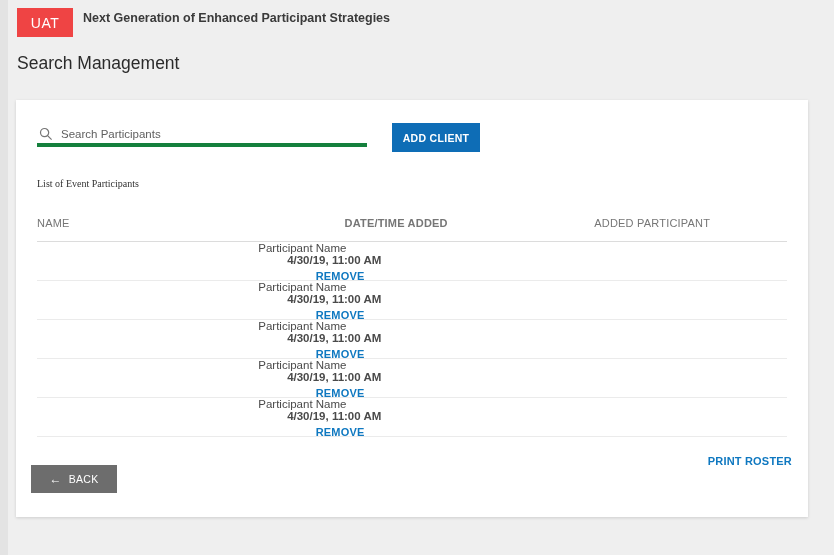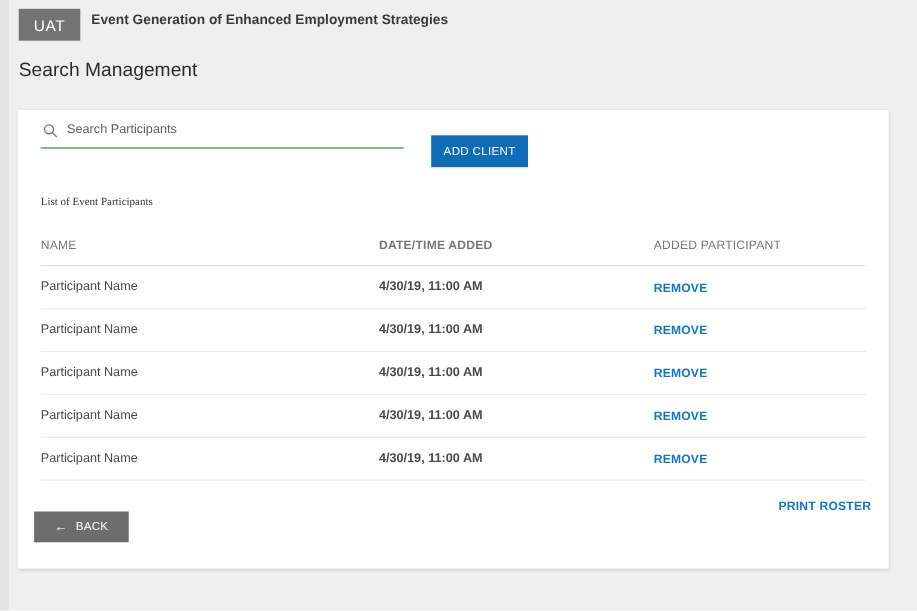--- a/index.html
+++ b/index.html
@@ -25,21 +25,21 @@
   
   .topbar {
     position: absolute;
     left: 17px; top: 8px;
     display: flex;
     align-items: flex-start;
     gap: 10px;
   }
   .uat-badge {
     width: 56px; height: 29px;
-    background: #737373;
+    background: #ef4444;
     color: #ffffff;
     font-size: 14px;
     display: flex;
     align-items: center;
     justify-content: center;
     letter-spacing: 0.5px;
   }
   .app-title {
     font-size: 12.5px;
     font-weight: bold;
@@ -57,25 +57,25 @@
   .card {
     position: absolute;
     left: 16px; top: 100px;
     width: 792px; height: 417px;
     background: #ffffff;
     box-shadow: 0 1px 3px rgba(0,0,0,0.14);
   }
   
   .search-field {
     position: absolute;
-    left: 21px; top: 12px;
+    left: 21px; top: 24px;
     width: 330px; height: 23px;
     display: flex;
-    align-items: flex-start;
-    border-bottom: 1px solid #15803d;
+    align-items: flex-end;
+    border-bottom: 4px solid #15803d;
   }
   .search-icon {
     width: 14px; height: 14px;
     flex: 0 0 14px;
     margin: 0 8px 2px 2px;
   }
   .search-input {
     border: none;
     outline: none;
     background: transparent;
@@ -88,21 +88,21 @@
   .search-input::placeholder { color: #5f5f5f; opacity: 1; }
   .add-client-btn {
     position: absolute;
     left: 376px; top: 23px;
     width: 88px; height: 29px;
     background: #0e6db6;
     color: #ffffff;
     border: none;
     font-family: "Liberation Sans", sans-serif;
     font-size: 10.5px;
-    font-weight: 400;
+    font-weight: 700;
     letter-spacing: 0.3px;
     cursor: pointer;
   }
   .list-label {
     position: absolute;
     left: 21px; top: 78px;
     font-size: 10px;
     color: #333333;
     font-family: Liberation Serif, serif;
   }
@@ -121,20 +121,21 @@
     border-bottom: 1px solid #dcdcdc;
   }
   .t-head .t-cell {
     color: #767676;
     font-size: 11px;
     letter-spacing: 0.2px;
   }
   .t-body-row {
     height: 39px;
     border-bottom: 1px solid #ebebeb;
+    flex-direction: column;
   }
   .t-cell { padding-right: 24px; }
   .col-name   { width: 41%; }
   .col-date   { width: 33.3%; font-weight: bold; }
   .col-action { width: 25.7%; }
   .cell-text {
     font-size: 11.5px;
     color: #4a4a4a;
   }
   .remove-link {
@@ -193,21 +194,21 @@
   }
 </style>
 </head>
 <body>
 
 <div class="viewport">
   <div class="left-edge-strip"></div>
 
   <div class="topbar">
     <div class="uat-badge">UAT</div>
-    <div class="app-title">Event Generation of Enhanced Employment Strategies</div>
+    <div class="app-title">Next Generation of Enhanced Participant Strategies</div>
   </div>
 
   <div class="page-title">Search Management</div>
 
   <div class="card">
 
     <div class="search-field">
       <svg class="search-icon" viewBox="0 0 14 14">
         <circle cx="5.6" cy="5.6" r="4.1" fill="none" stroke="#757575" stroke-width="1.2"></circle>
         <line x1="8.8" y1="8.8" x2="12.6" y2="12.6" stroke="#757575" stroke-width="1.2"></line>

